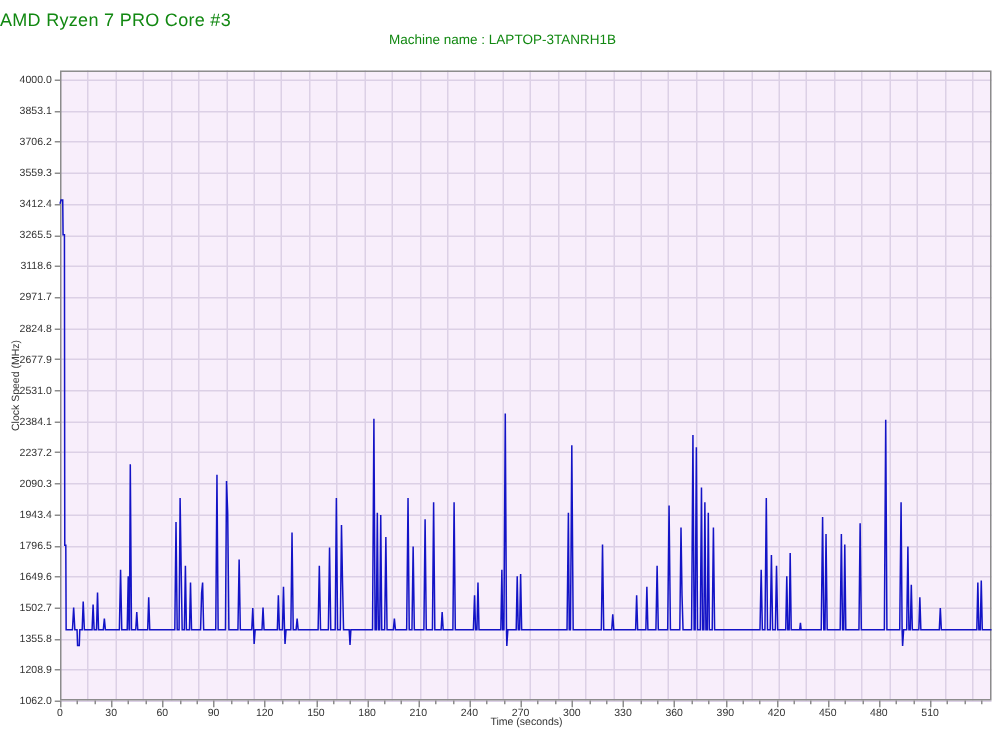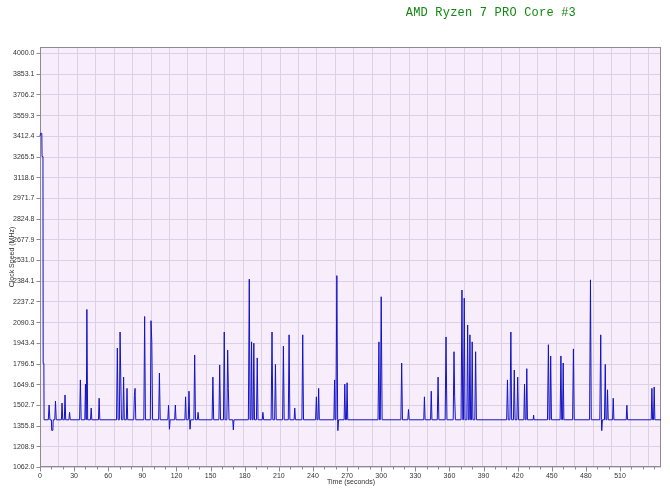--- a/index.html
+++ b/index.html
@@ -1,22 +1,22 @@
 <!DOCTYPE html>
 <html><head>
 <meta charset="utf-8">
 <style>
   html,body{margin:0;padding:0;background:#fff;}
   .stage{
     position:relative;width:670px;height:502px;background:#ffffff;
     font-family:"Liberation Sans", sans-serif;overflow:hidden;
   }
   .title{
-    position:absolute;top:6px;left:0;width:576px;text-align:right;
-    font-size:12px;letter-spacing:.2px;font-family:Liberation Mono, monospace;
+    position:absolute;top:6px;left:0;width:576px;text-align:left;
+    font-size:12px;letter-spacing:.2px;
   }
   .subtitle{
     position:absolute;top:21px;left:0;width:670px;text-align:center;
     font-size:9px;
   }
   .ylabel{
     position:absolute;left:11px;top:257px;
     transform:translate(-50%,-50%) rotate(-90deg);
     font-size:7px;color:#333;white-space:nowrap;
   }
@@ -25,20 +25,21 @@
     font-size:7px;color:#333;white-space:nowrap;
   }
   svg{position:absolute;left:0;top:0;}
   svg text{font-family:"Liberation Sans", sans-serif;}
 </style>
 </head>
 <body>
 
 <div class="stage">
   <div class="title" id="title-el" style="color: rgb(17, 136, 17);">AMD Ryzen 7 PRO Core #3</div>
+  <div class="subtitle" id="subtitle-el" style="color: rgb(17, 136, 17);">Machine name : LAPTOP-3TANRH1B</div>
   <div class="ylabel">Clock Speed (MHz)</div>
   <div class="xlabel">Time (seconds)</div>
   <svg id="plot" width="670" height="502">
       <rect x="40" y="47" width="621" height="420" fill="#f8eefb"></rect>
       <g stroke="#dcd0e6" stroke-width="1">
         <line x1="40" x2="661" y1="53.5" y2="53.5"></line>
         <line x1="40" x2="661" y1="74.5" y2="74.5"></line>
         <line x1="40" x2="661" y1="94.5" y2="94.5"></line>
         <line x1="40" x2="661" y1="115.5" y2="115.5"></line>
         <line x1="40" x2="661" y1="136.5" y2="136.5"></line>

